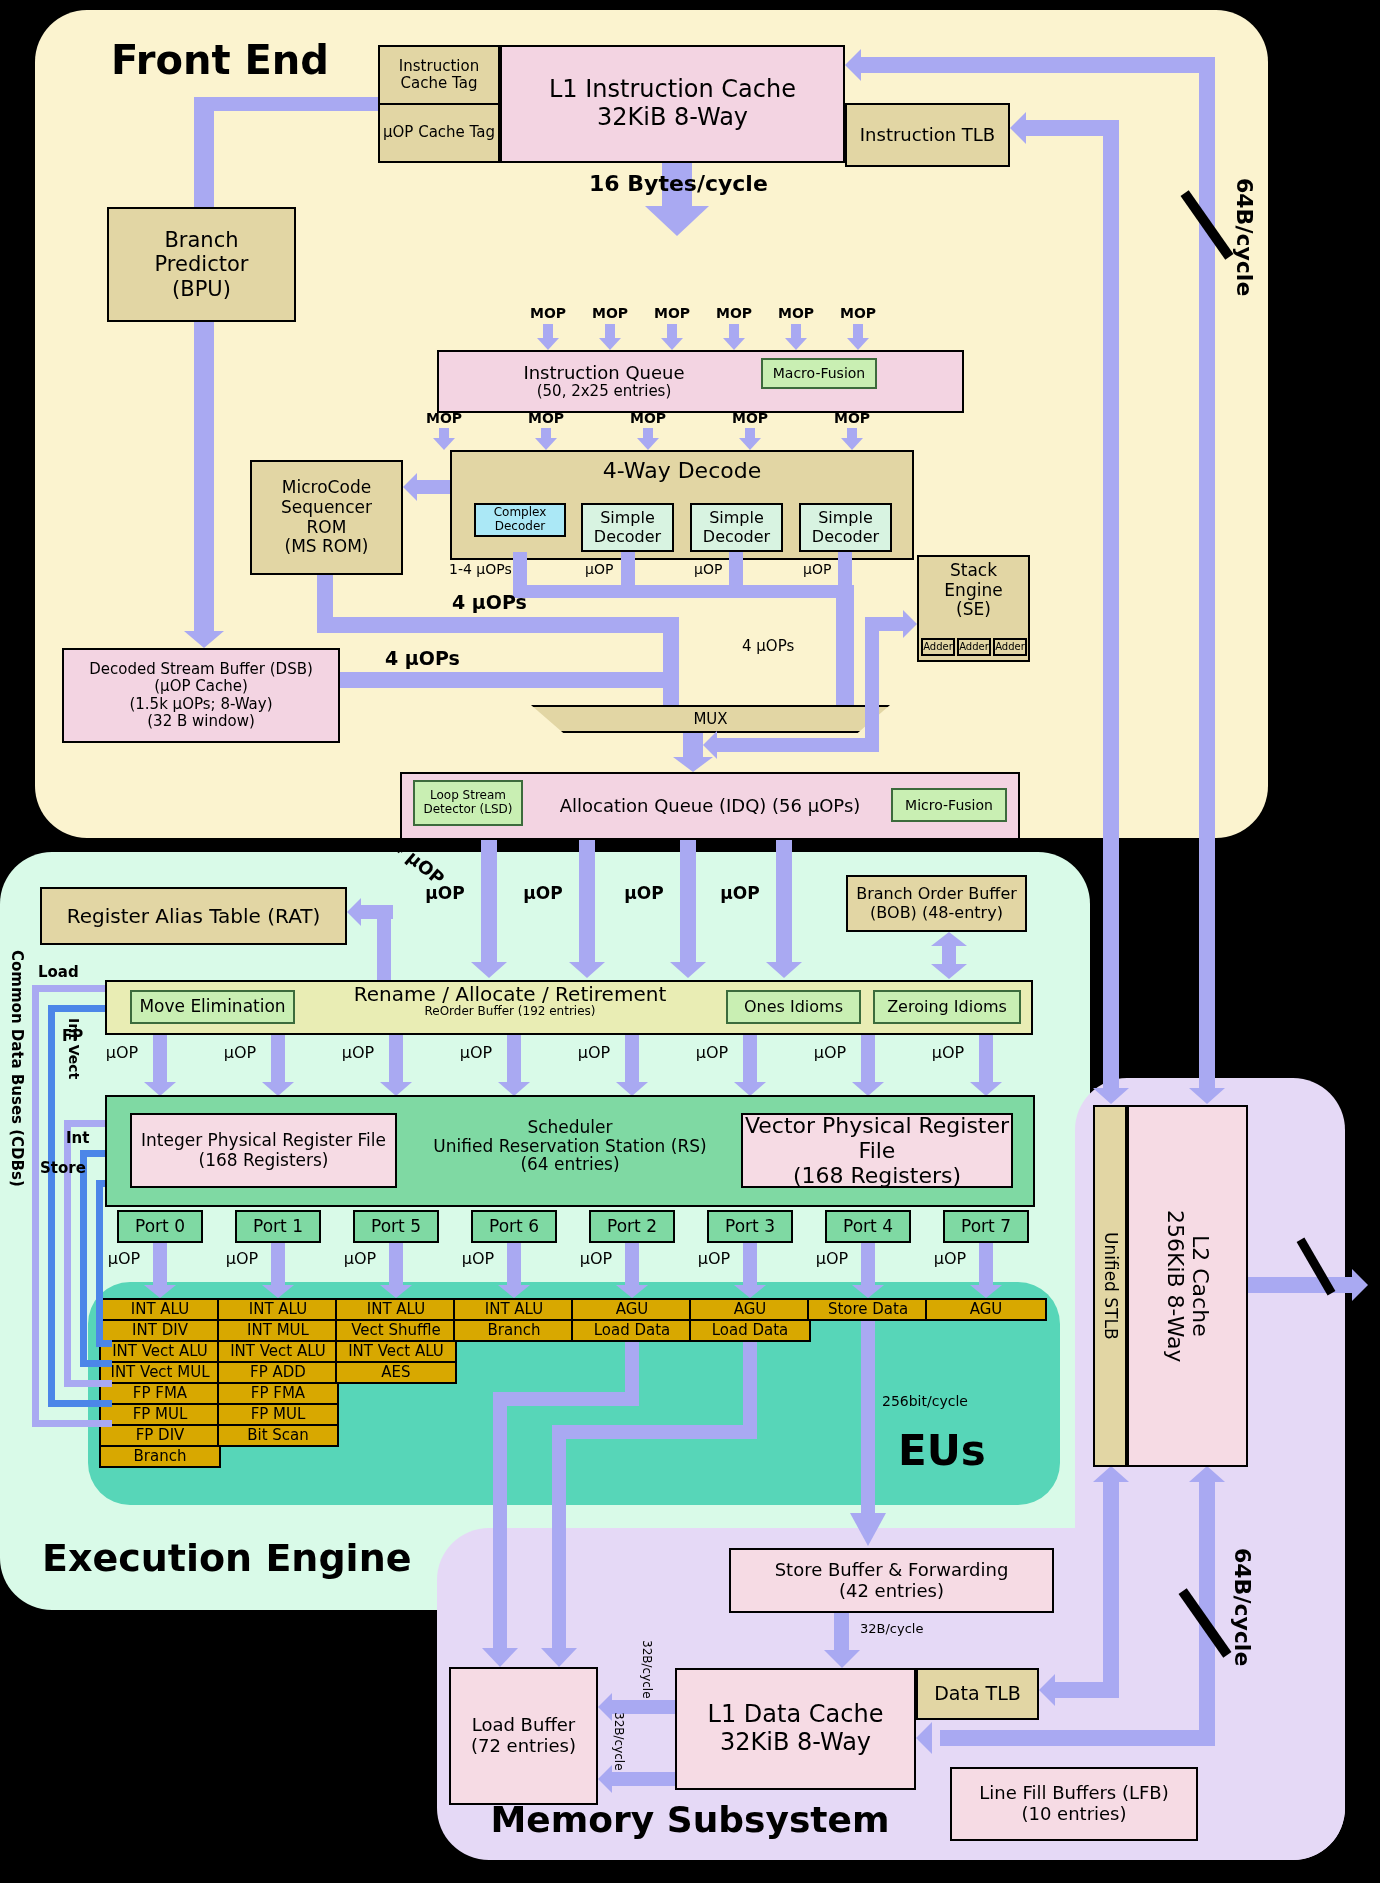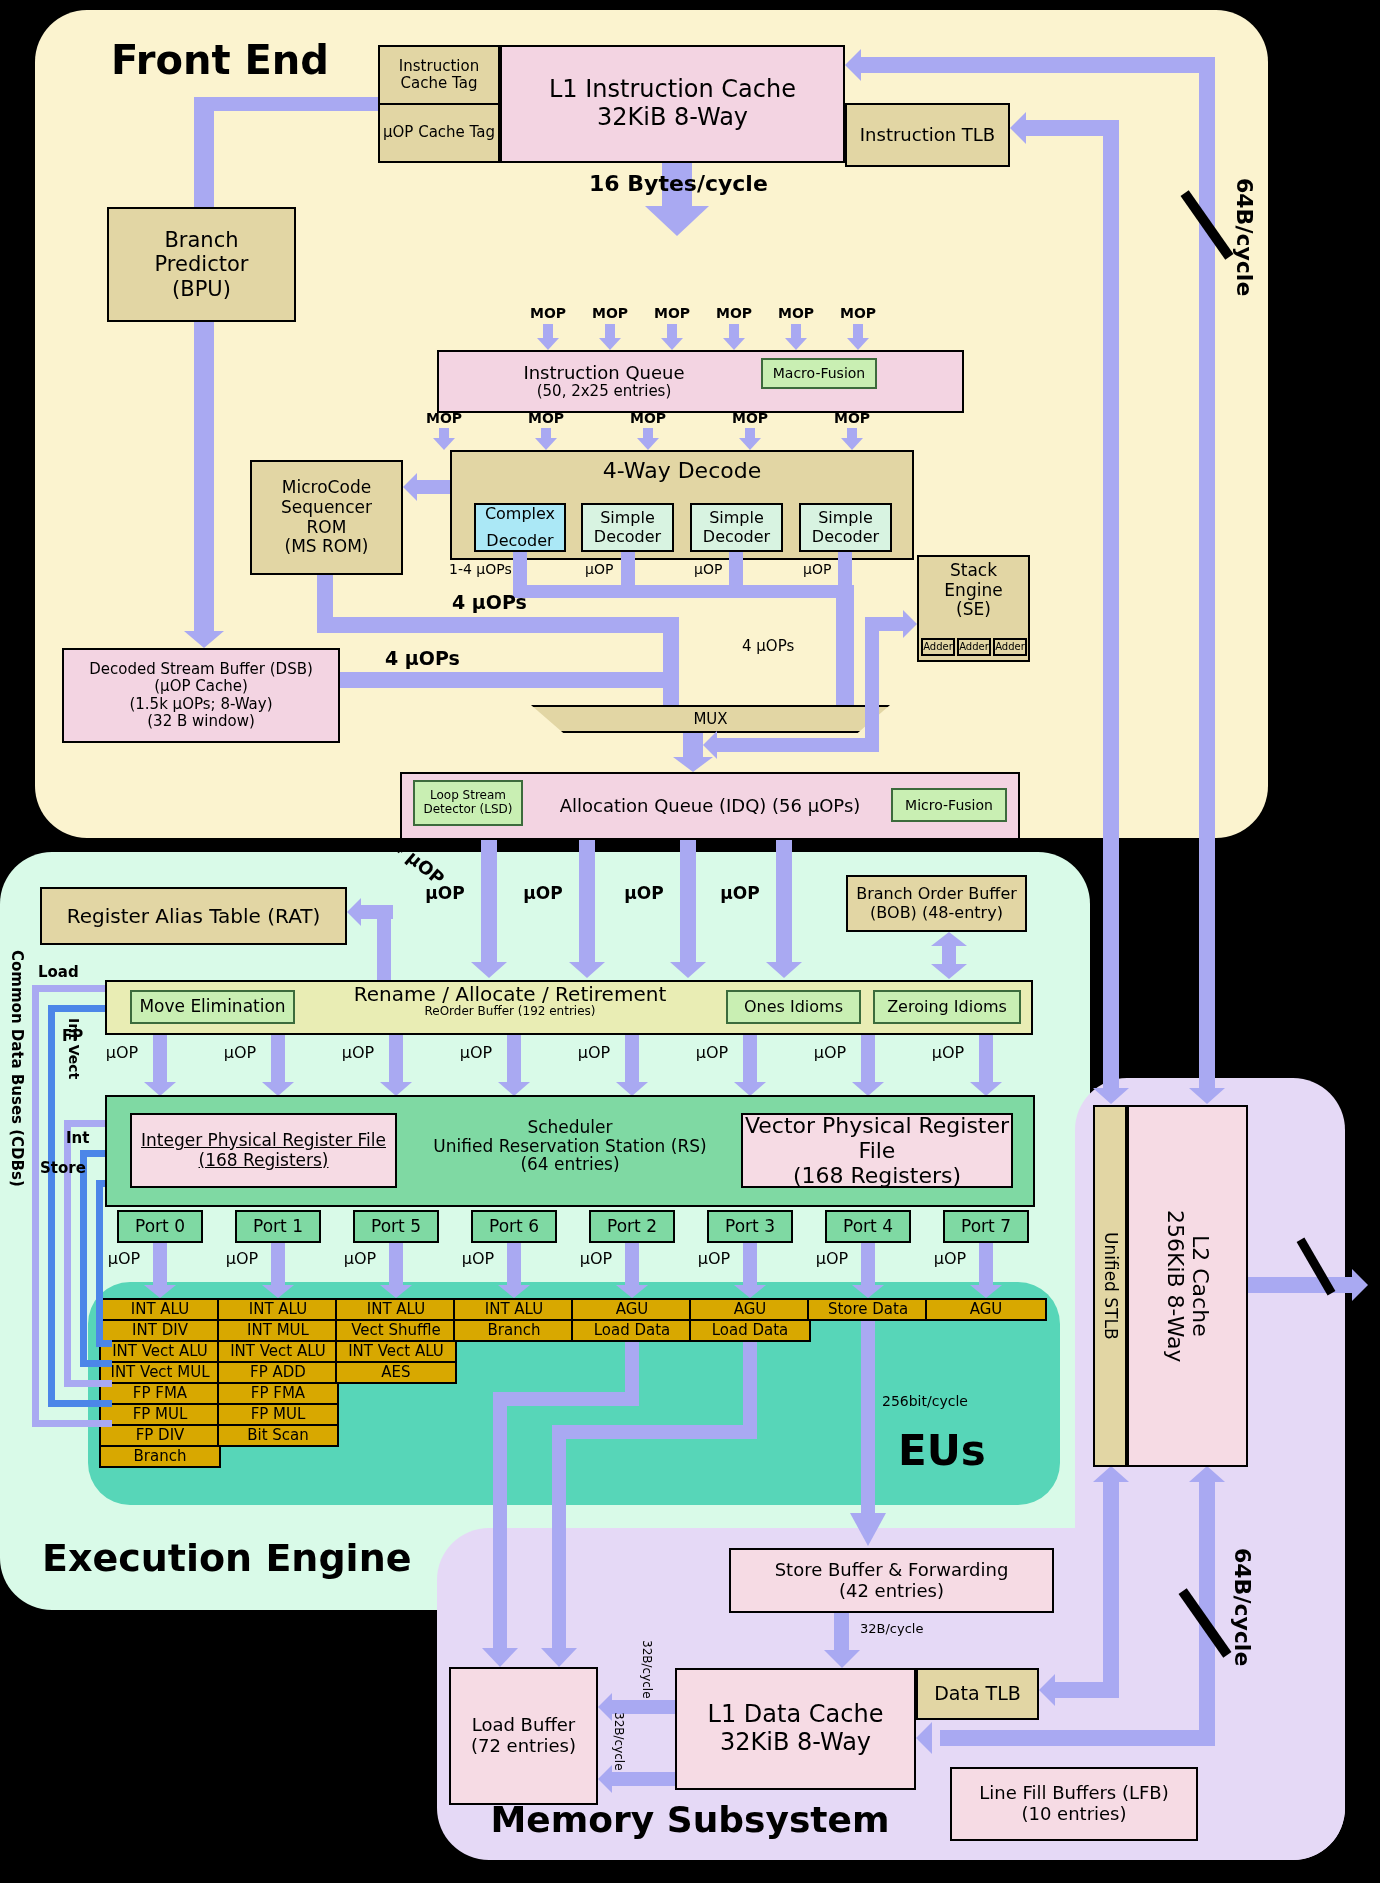--- a/index.html
+++ b/index.html
@@ -146,21 +146,21 @@
   <div class="ln" style="left:847px;top:428px;width:10px;height:11px;"></div>
   <div class="ahd s" style="left:433px;top:438px;"></div>
   <div class="ahd s" style="left:535px;top:438px;"></div>
   <div class="ahd s" style="left:637px;top:438px;"></div>
   <div class="ahd s" style="left:739px;top:438px;"></div>
   <div class="ahd s" style="left:841px;top:438px;"></div>
 
   <div class="box tan" style="left:450px;top:450px;width:464px;height:110px;justify-content:flex-start;">
     <span style="font-size:22px;margin-top:6px;">4-Way Decode</span>
   </div>
-  <div class="box cyan" style="left:474px;top:503px;width:92px;height:49px;font-size:16px;justify-content:space-between;">
+  <div class="box cyan" style="left:474px;top:503px;width:92px;height:34px;font-size:12px;">
     <span>Complex</span>
     <span>Decoder</span>
   </div>
   <div class="box pgrn" style="left:581px;top:503px;width:93px;height:49px;font-size:16px;">
     <span>Simple</span>
     <span>Decoder</span>
   </div>
   <div class="box pgrn" style="left:690px;top:503px;width:93px;height:49px;font-size:16px;">
     <span>Simple</span>
     <span>Decoder</span>
@@ -305,21 +305,21 @@
   <div class="lbl ctr" style="left:96px;top:1044px;width:52px;font-size:16px;">μOP</div>
   <div class="lbl ctr" style="left:214px;top:1044px;width:52px;font-size:16px;">μOP</div>
   <div class="lbl ctr" style="left:332px;top:1044px;width:52px;font-size:16px;">μOP</div>
   <div class="lbl ctr" style="left:450px;top:1044px;width:52px;font-size:16px;">μOP</div>
   <div class="lbl ctr" style="left:568px;top:1044px;width:52px;font-size:16px;">μOP</div>
   <div class="lbl ctr" style="left:686px;top:1044px;width:52px;font-size:16px;">μOP</div>
   <div class="lbl ctr" style="left:804px;top:1044px;width:52px;font-size:16px;">μOP</div>
   <div class="lbl ctr" style="left:922px;top:1044px;width:52px;font-size:16px;">μOP</div>
 
   <div class="box grn" style="left:105px;top:1095px;width:930px;height:112px;"></div>
-  <div class="box pink2" style="left:130px;top:1113px;width:267px;height:75px;font-size:17px;text-decoration:underline;">
+  <div class="box pink2" style="left:130px;top:1113px;width:267px;height:75px;font-size:17px;">
     <span>Integer Physical Register File</span>
     <span>(168 Registers)</span>
   </div>
   <div class="lbl ctr" style="left:400px;top:1118px;width:340px;font-size:17px;">
     <div>Scheduler</div>
     <div>Unified Reservation Station (RS)</div>
     <div>(64 entries)</div>
   </div>
   <div class="box pink2" style="left:741px;top:1113px;width:272px;height:75px;font-size:22px;justify-content:center;">
     <span>Vector Physical Register File</span>

